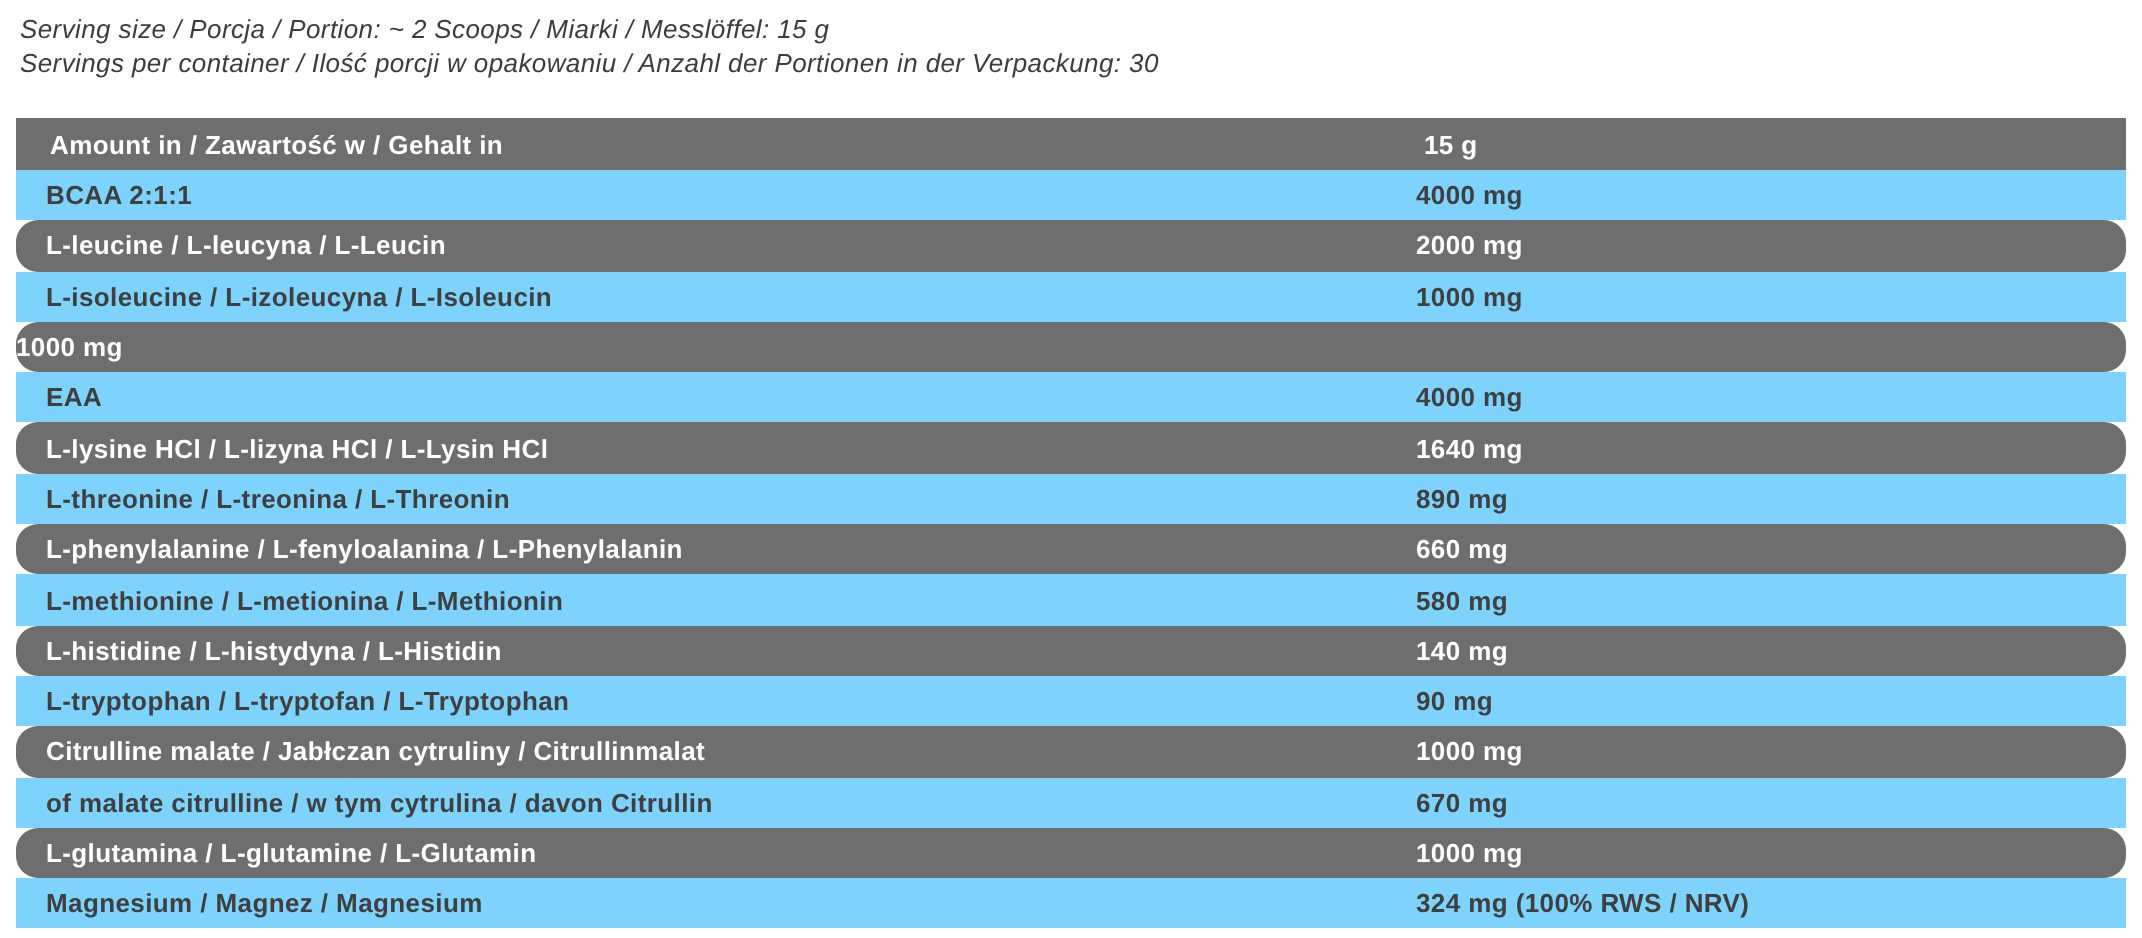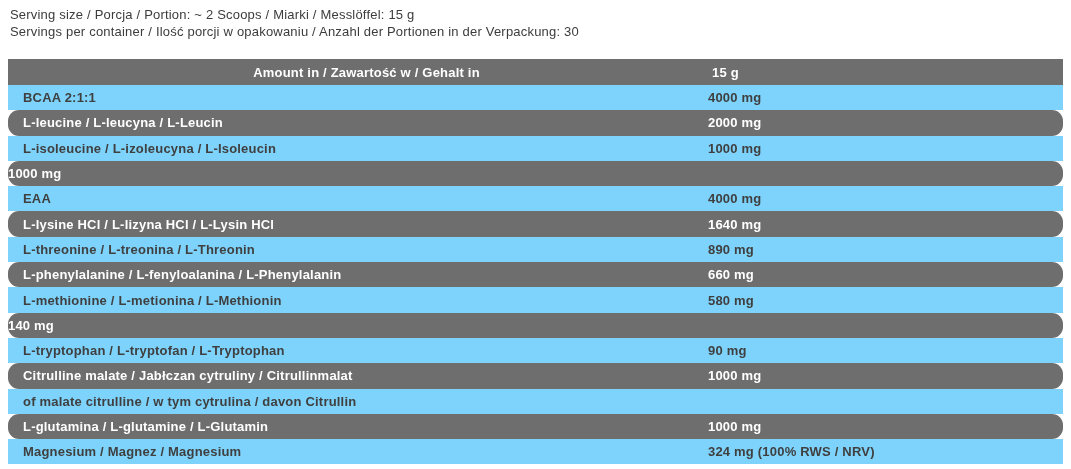--- a/index.html
+++ b/index.html
@@ -14,20 +14,21 @@
     overflow: hidden;
   }
   .info {
     position: absolute;
     left: 10px;
     top: 6px;
     font-size: 13px;
     line-height: 17px;
     letter-spacing: 0.2px;
     color: #3c3c3c;
+    font-style: italic;
   }
   .table {
     position: absolute;
     left: 8px;
     top: 59px;
     width: 1055px;
   }
   .row {
     display: flex;
     align-items: center;
@@ -49,21 +50,21 @@
     color: var(--text-light, #ffffff);
     font-weight: bold;
     border-radius: 11px;
   }
   .cell.name {
     width: 700px;
     padding-left: 15px;
     white-space: nowrap;
     overflow: hidden;
   }
-  .row.header .cell.name { padding-left: 17px; text-align: center; }
+  .row.header .cell.name { padding-left: 17px; }
   .cell.value {
     flex: 1;
     white-space: nowrap;
   }
   .row.header .cell.value { padding-left: 4px; }
 </style>
 </head>
 <body style="--hl-bg: #6e6e6e; --text-dark: #3f3f3f; --text-light: #ffffff; background: rgb(255, 255, 255);">
 
 <div class="info">
@@ -115,35 +116,37 @@
     <div class="cell name">L-phenylalanine / L-fenyloalanina / L-Phenylalanin</div>
     <div class="cell value">660 mg</div>
   </div>
 
   <div class="row">
     <div class="cell name">L-methionine / L-metionina / L-Methionin</div>
     <div class="cell value">580 mg</div>
   </div>
 
   <div class="row hl">
+    <div class="cell name">L-histidine / L-histydyna / L-Histidin</div>
     <div class="cell value">140 mg</div>
   </div>
 
   <div class="row">
     <div class="cell name">L-tryptophan / L-tryptofan / L-Tryptophan</div>
     <div class="cell value">90 mg</div>
   </div>
 
   <div class="row hl">
     <div class="cell name">Citrulline malate / Jabłczan cytruliny / Citrullinmalat</div>
     <div class="cell value">1000 mg</div>
   </div>
 
   <div class="row">
     <div class="cell name">of malate citrulline / w tym cytrulina / davon Citrullin</div>
+    <div class="cell value">670 mg</div>
   </div>
 
   <div class="row hl">
     <div class="cell name">L-glutamina / L-glutamine / L-Glutamin</div>
     <div class="cell value">1000 mg</div>
   </div>
 
   <div class="row">
     <div class="cell name">Magnesium / Magnez / Magnesium</div>
     <div class="cell value">324 mg (100% RWS / NRV)</div>

